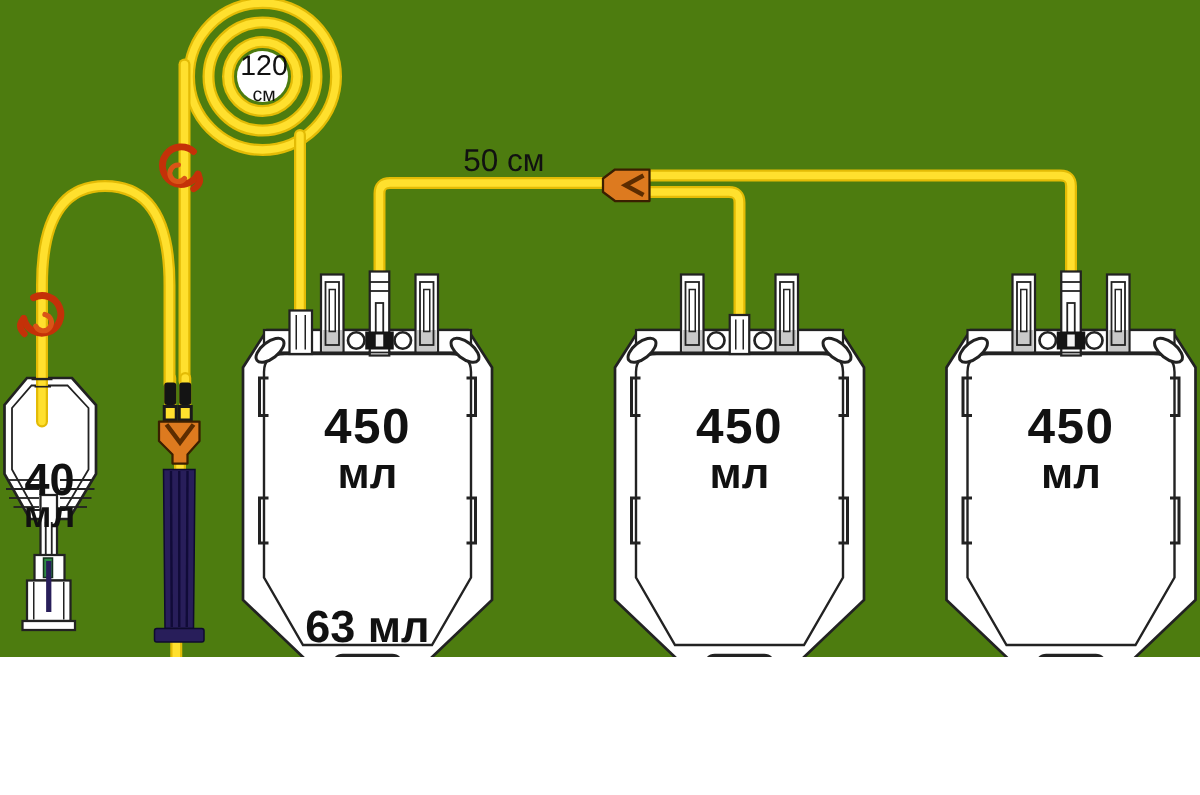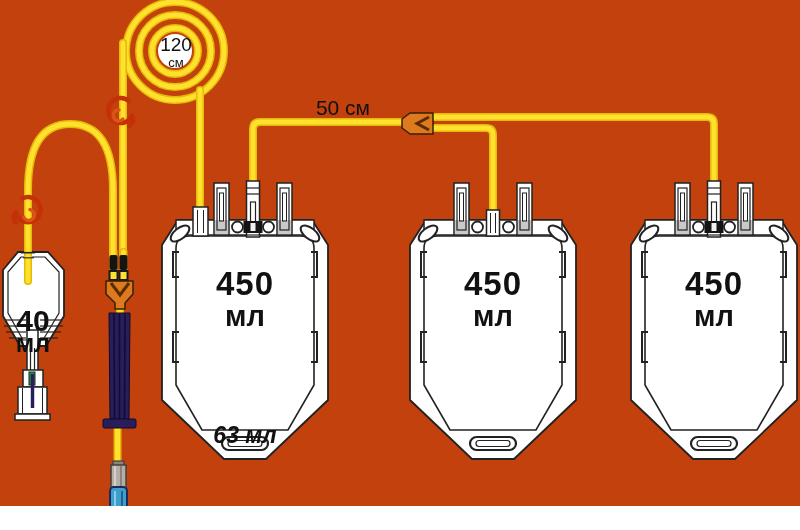--- a/index.html
+++ b/index.html
@@ -1,16 +1,16 @@
 <!DOCTYPE html>
 <html><head>
 <meta charset="utf-8">
 <style>
   html,body{margin:0;padding:0;background:#fff;}
-  .canvas{position:relative;width:800px;height:506px;background:#c2410c;overflow:hidden;
+  .canvas{position:relative;width:800px;height:438px;background:#4d7c0f;overflow:hidden;
           font-family:"Liberation Sans",sans-serif;}
   .canvas svg{position:absolute;left:0;top:0;}
   .lbl{position:absolute;color:#111;text-align:center;line-height:1.0;z-index:5;
        font-family:"Liberation Sans",sans-serif;}
   .bold{font-weight:bold;margin-top:25px;}
   
   .tube-o{fill:none;stroke:#E3BB06;stroke-width:8;stroke-linecap:round;stroke-linejoin:round;}
   .tube-i{fill:none;stroke:#FFE02E;stroke-width:5;stroke-linecap:round;stroke-linejoin:round;}
   .outline{stroke:#222;stroke-width:1.8;fill:#fff;}
   .thin{stroke:#222;stroke-width:1.2;fill:none;}
@@ -201,28 +201,28 @@
 
   <g>
     <path d="M 410,113 H 433 V 134 H 410 L 402,128 V 119 Z" fill="#DD7A1F" stroke="#3a1f00" stroke-width="1.5" stroke-linejoin="round"></path>
     <path d="M 429,117 L 417,123.5 L 429,130" fill="none" stroke="#5c2c00" stroke-width="3"></path>
   </g>
 </svg>
 
 <div class="lbl" style="left:146px;top:35px;width:60px;font-size:19px;">120</div>
 <div class="lbl" style="left:146px;top:56px;width:60px;font-size:13px;">см</div>
 
-<div class="lbl" style="left:303px;top:97px;width:80px;font-size:21px;">50 см</div>
+<div class="lbl" style="left:283px;top:97px;width:80px;font-size:21px;text-align:right;">50 см</div>
 
 <div class="lbl bold" style="left:7px;top:281px;width:52px;font-size:30px;">40</div>
 <div class="lbl bold" style="left:7px;top:306px;width:52px;font-size:25px;">мл</div>
 
 <div class="lbl bold" style="left:165px;top:242px;width:160px;font-size:33px;letter-spacing:1px;">450</div>
 <div class="lbl bold" style="left:165px;top:277px;width:160px;font-size:29px;">мл</div>
-<div class="lbl bold" style="left:165px;top:399px;width:160px;font-size:23px;font-style:italic;">63 мл</div>
+<div class="lbl bold" style="left:165px;top:379px;width:160px;font-size:30px;">63 мл</div>
 
 <div class="lbl bold" style="left:413px;top:242px;width:160px;font-size:33px;letter-spacing:1px;">450</div>
 <div class="lbl bold" style="left:413px;top:277px;width:160px;font-size:29px;">мл</div>
 
 <div class="lbl bold" style="left:634px;top:242px;width:160px;font-size:33px;letter-spacing:1px;">450</div>
 <div class="lbl bold" style="left:634px;top:277px;width:160px;font-size:29px;">мл</div>
 
 </div>
 
 </body></html>

